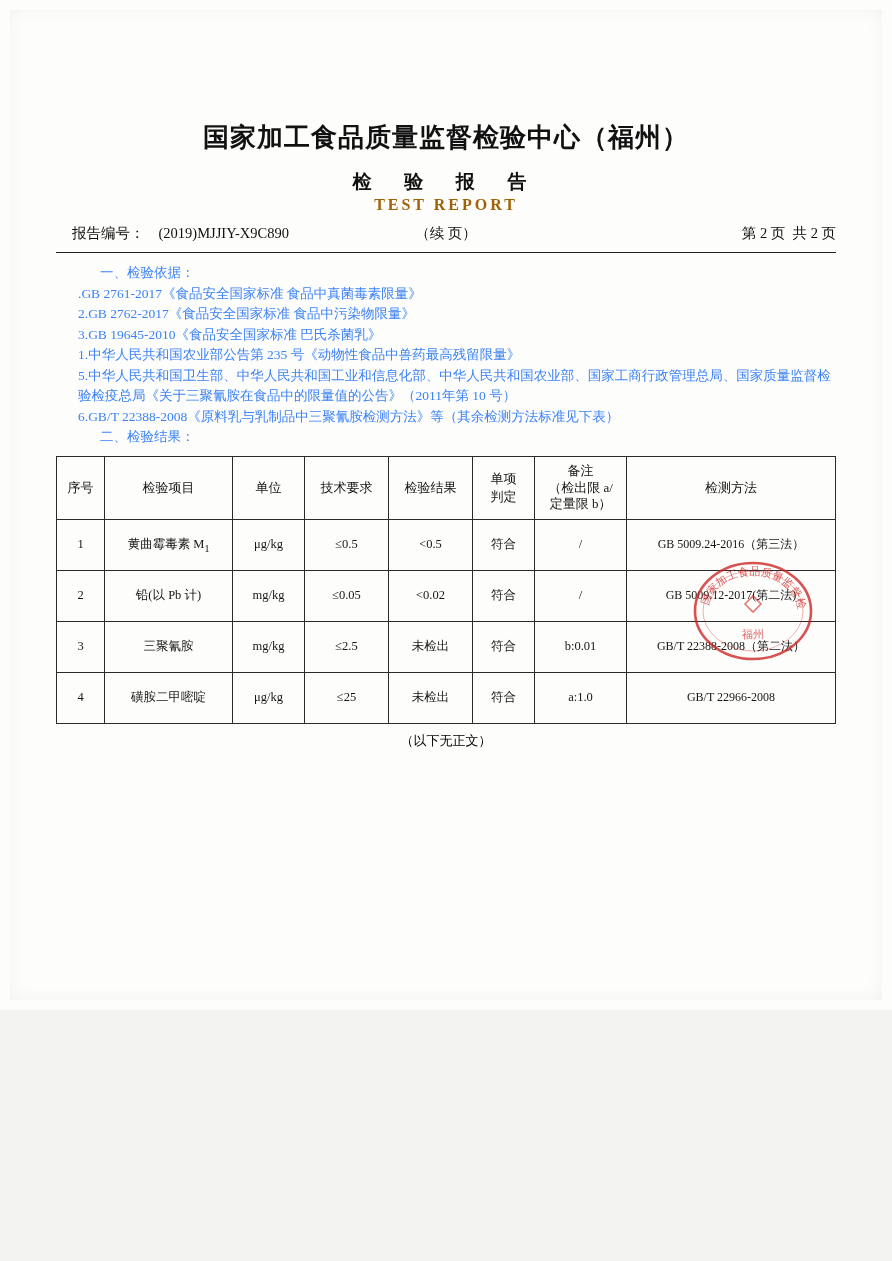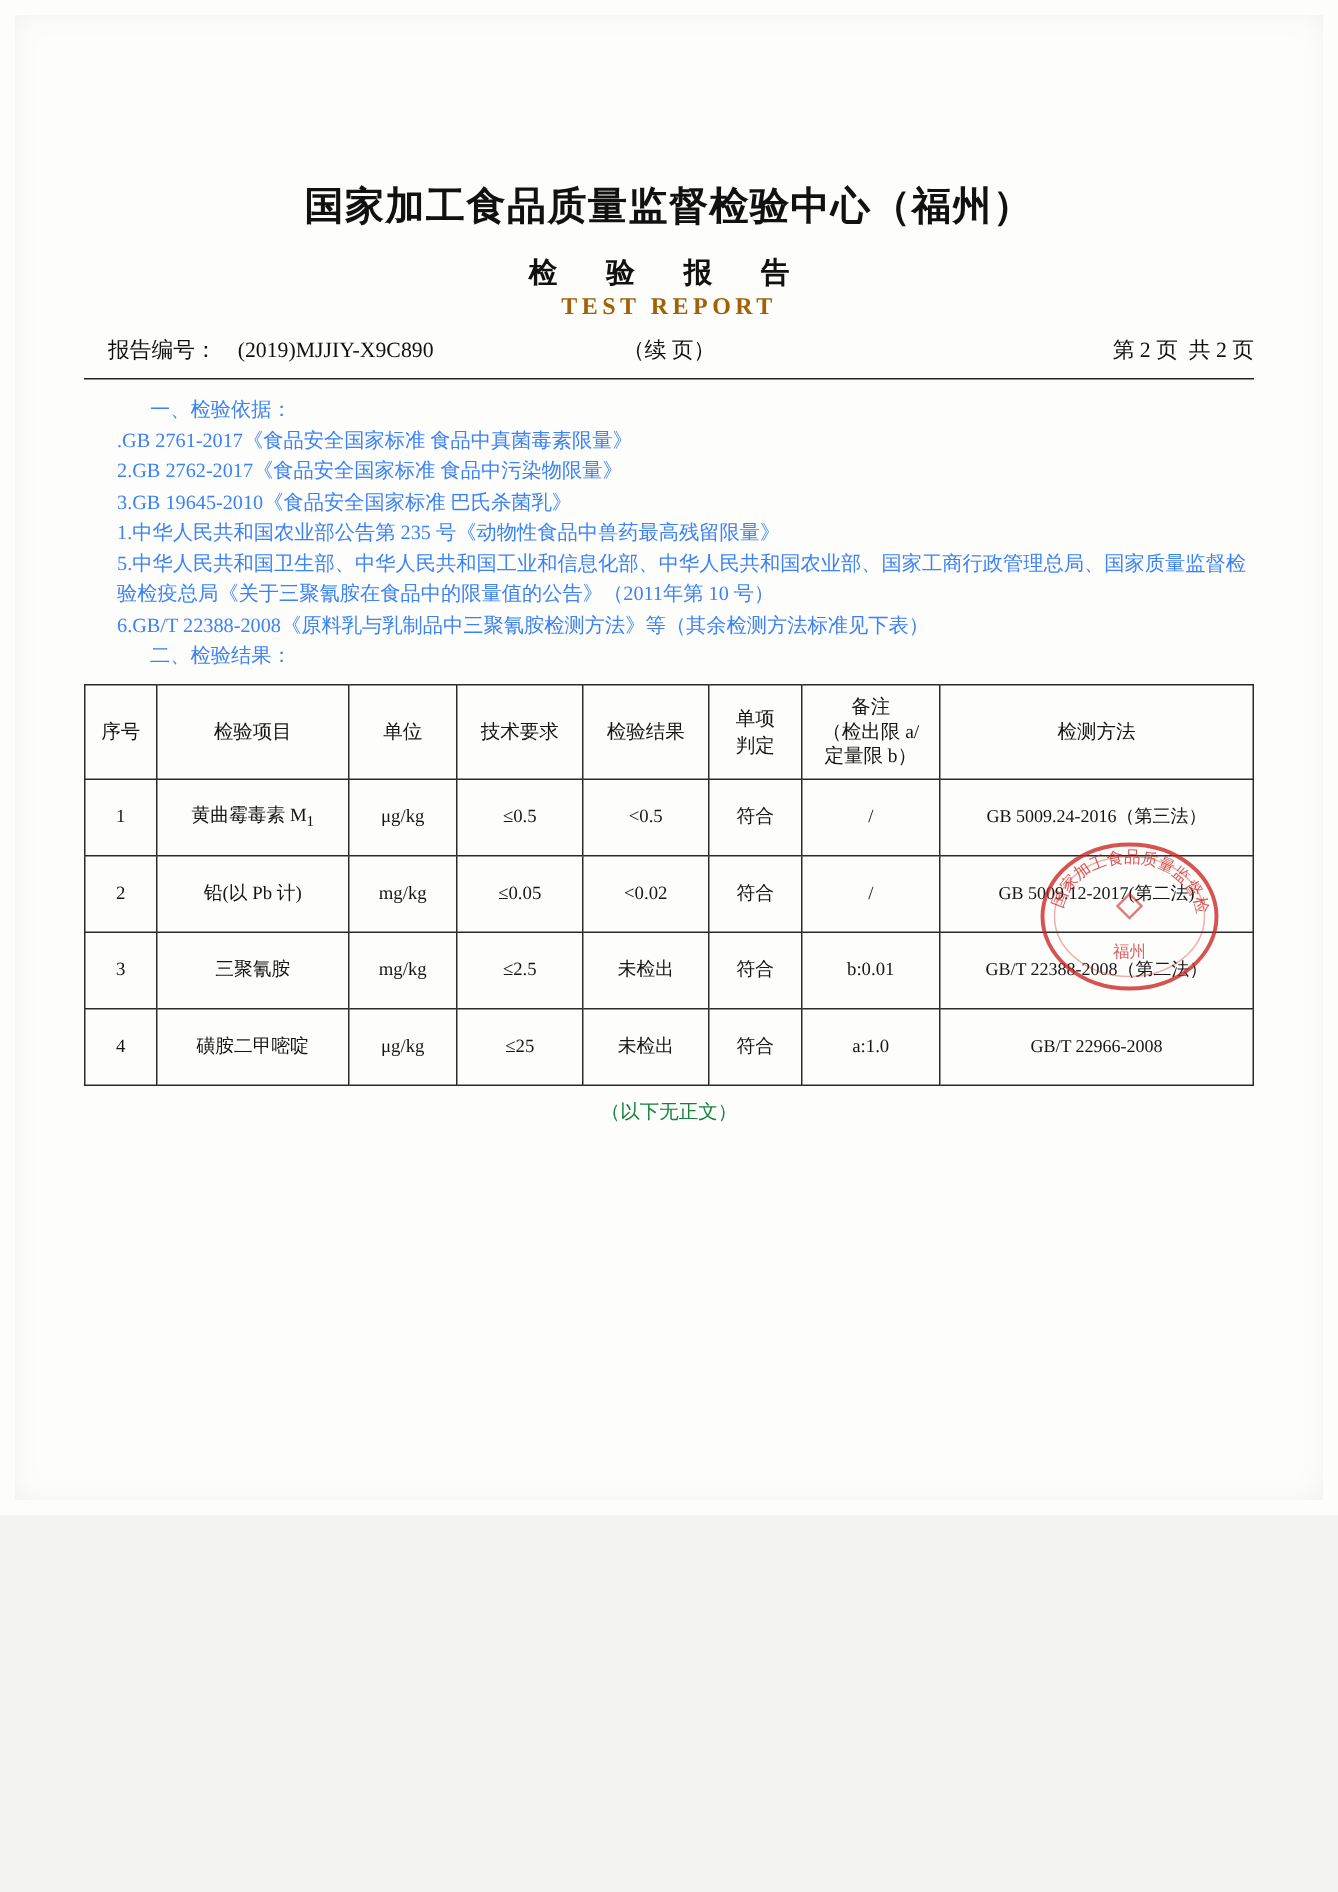--- a/index.html
+++ b/index.html
@@ -141,21 +141,21 @@
     vertical-align: sub;
   }
   .note2 {
     line-height: 1.25;
     font-size: 12px;
   }
   .tail {
     text-align: center;
     margin-top: 8px;
     font-size: 13px;
-    color: #15803d;
+    color: #000000;
   }
 
   
   .seal {
     position: absolute;
     left: 688px;
     top: 546px;
     width: 130px;
     height: 130px;
     pointer-events: none;

